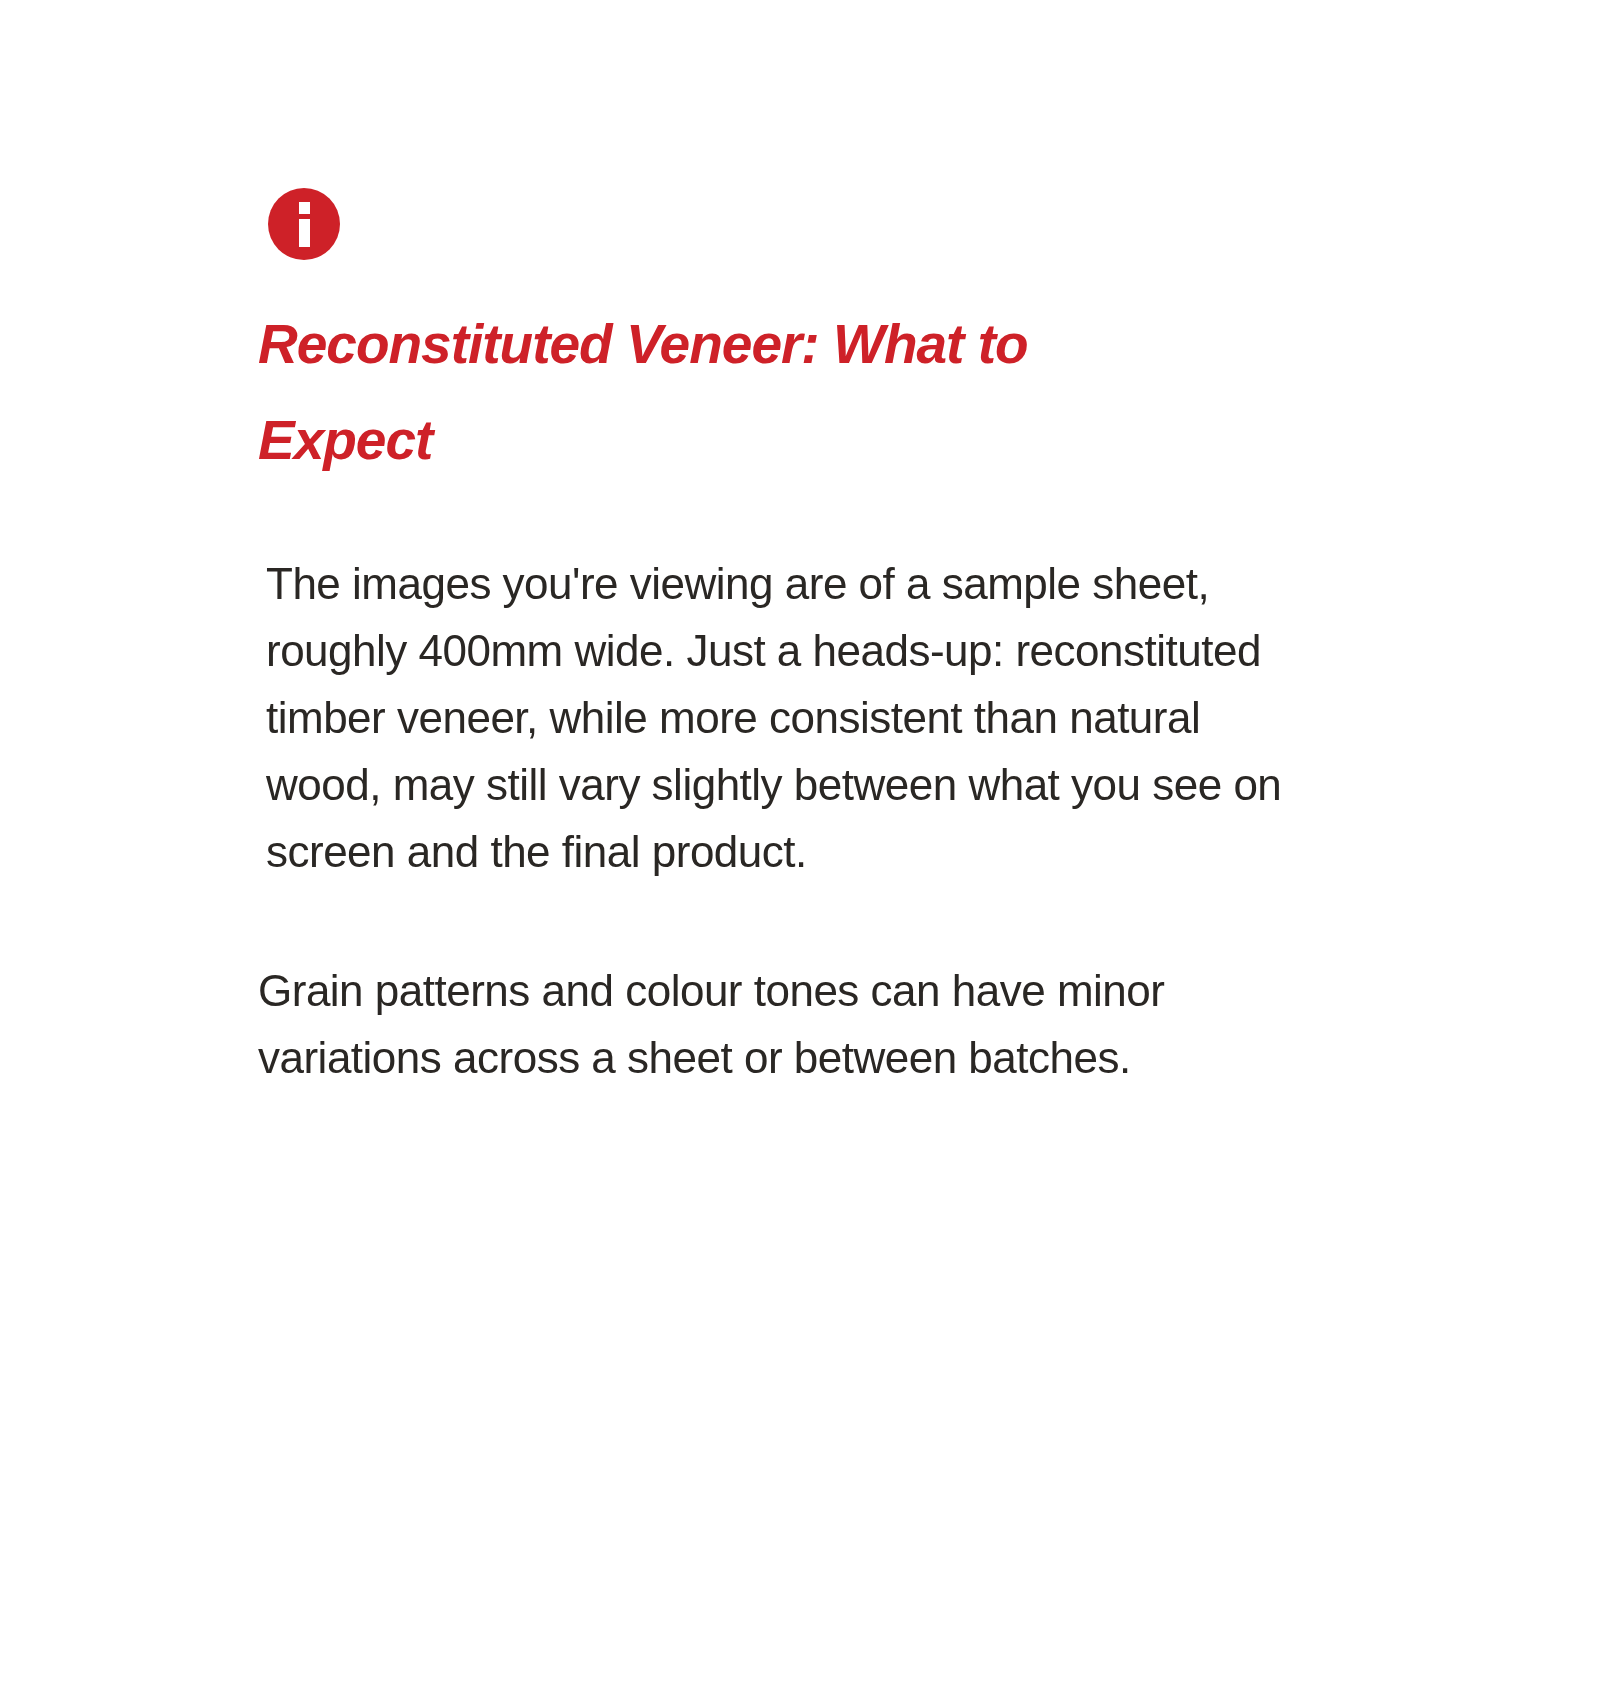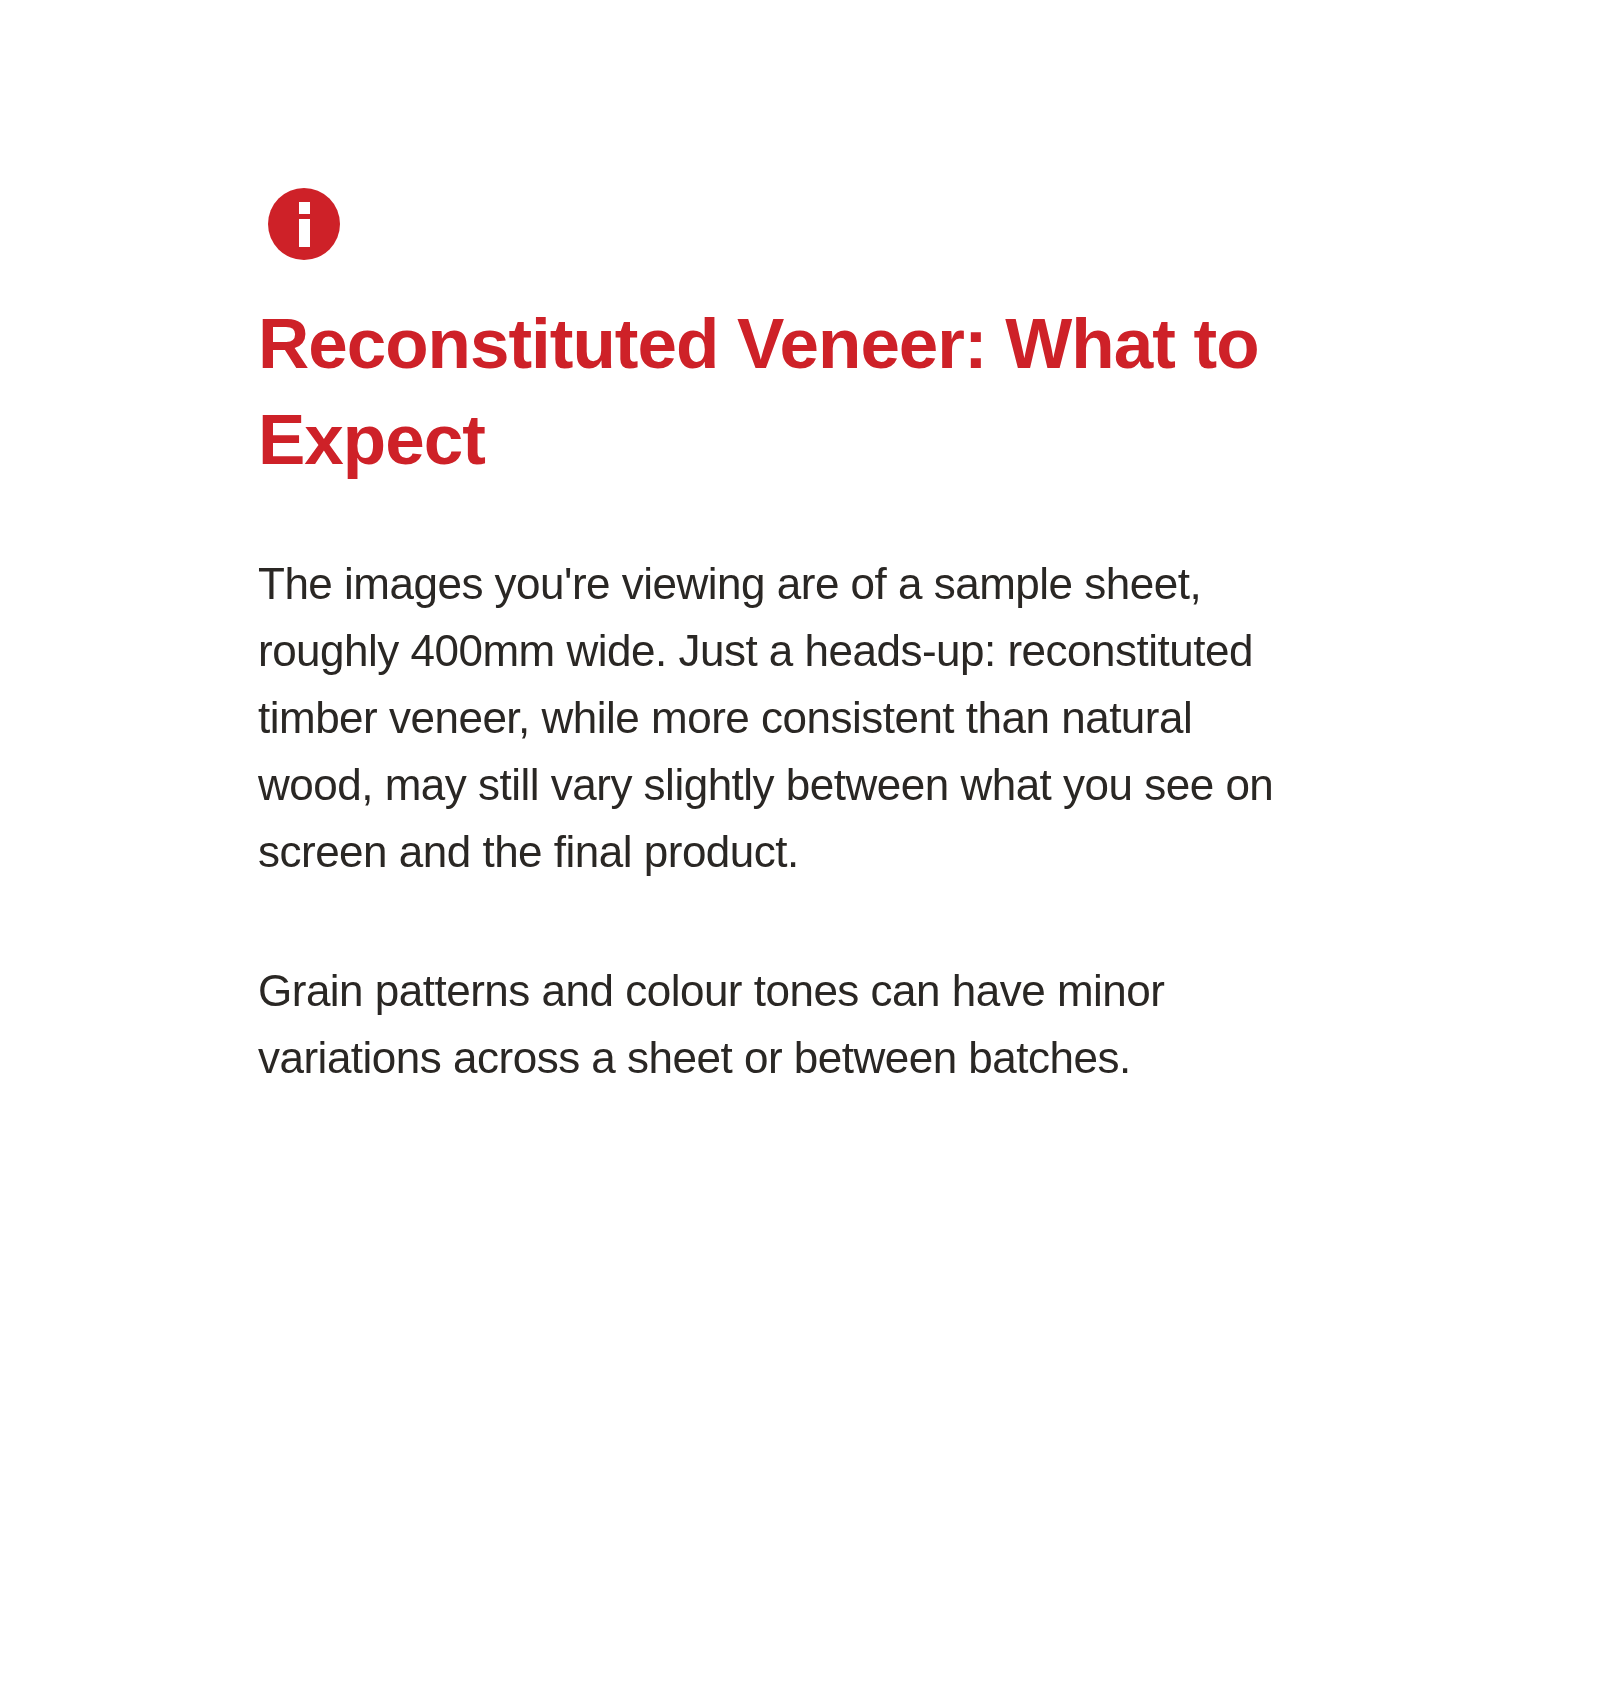--- a/index.html
+++ b/index.html
@@ -47,39 +47,41 @@
     left: 50%;
     top: 31px;
     width: 11px;
     height: 28px;
     margin-left: -5.5px;
     background: #fff;
   }
   h1.section-heading {
     margin: 36px 0 0 0;
     width: 1120px;
-    font-size: 71px;
+    font-size: 55px;
     line-height: 96px;
     font-weight: 700;
     letter-spacing: -1px;
     color: var(--accent);
     white-space: pre-line;
+    font-style: italic;
   }
   p.body-paragraph {
     margin: 72px 0 0 0;
     width: 1140px;
     font-size: 44px;
     line-height: 67px;
     font-weight: 400;
     letter-spacing: -0.5px;
     color: var(--text);
     white-space: pre-line;
   }
   p.body-paragraph.first {
     margin-top: 62px;
+    margin-left: 8px;
   }
 </style>
 </head>
 <body>
 
 <main class="content">
   <div class="info-icon"></div>
   <h1 class="section-heading">Reconstituted Veneer: What to
 Expect</h1>
   <p class="body-paragraph first">The images you're viewing are of a sample sheet,

